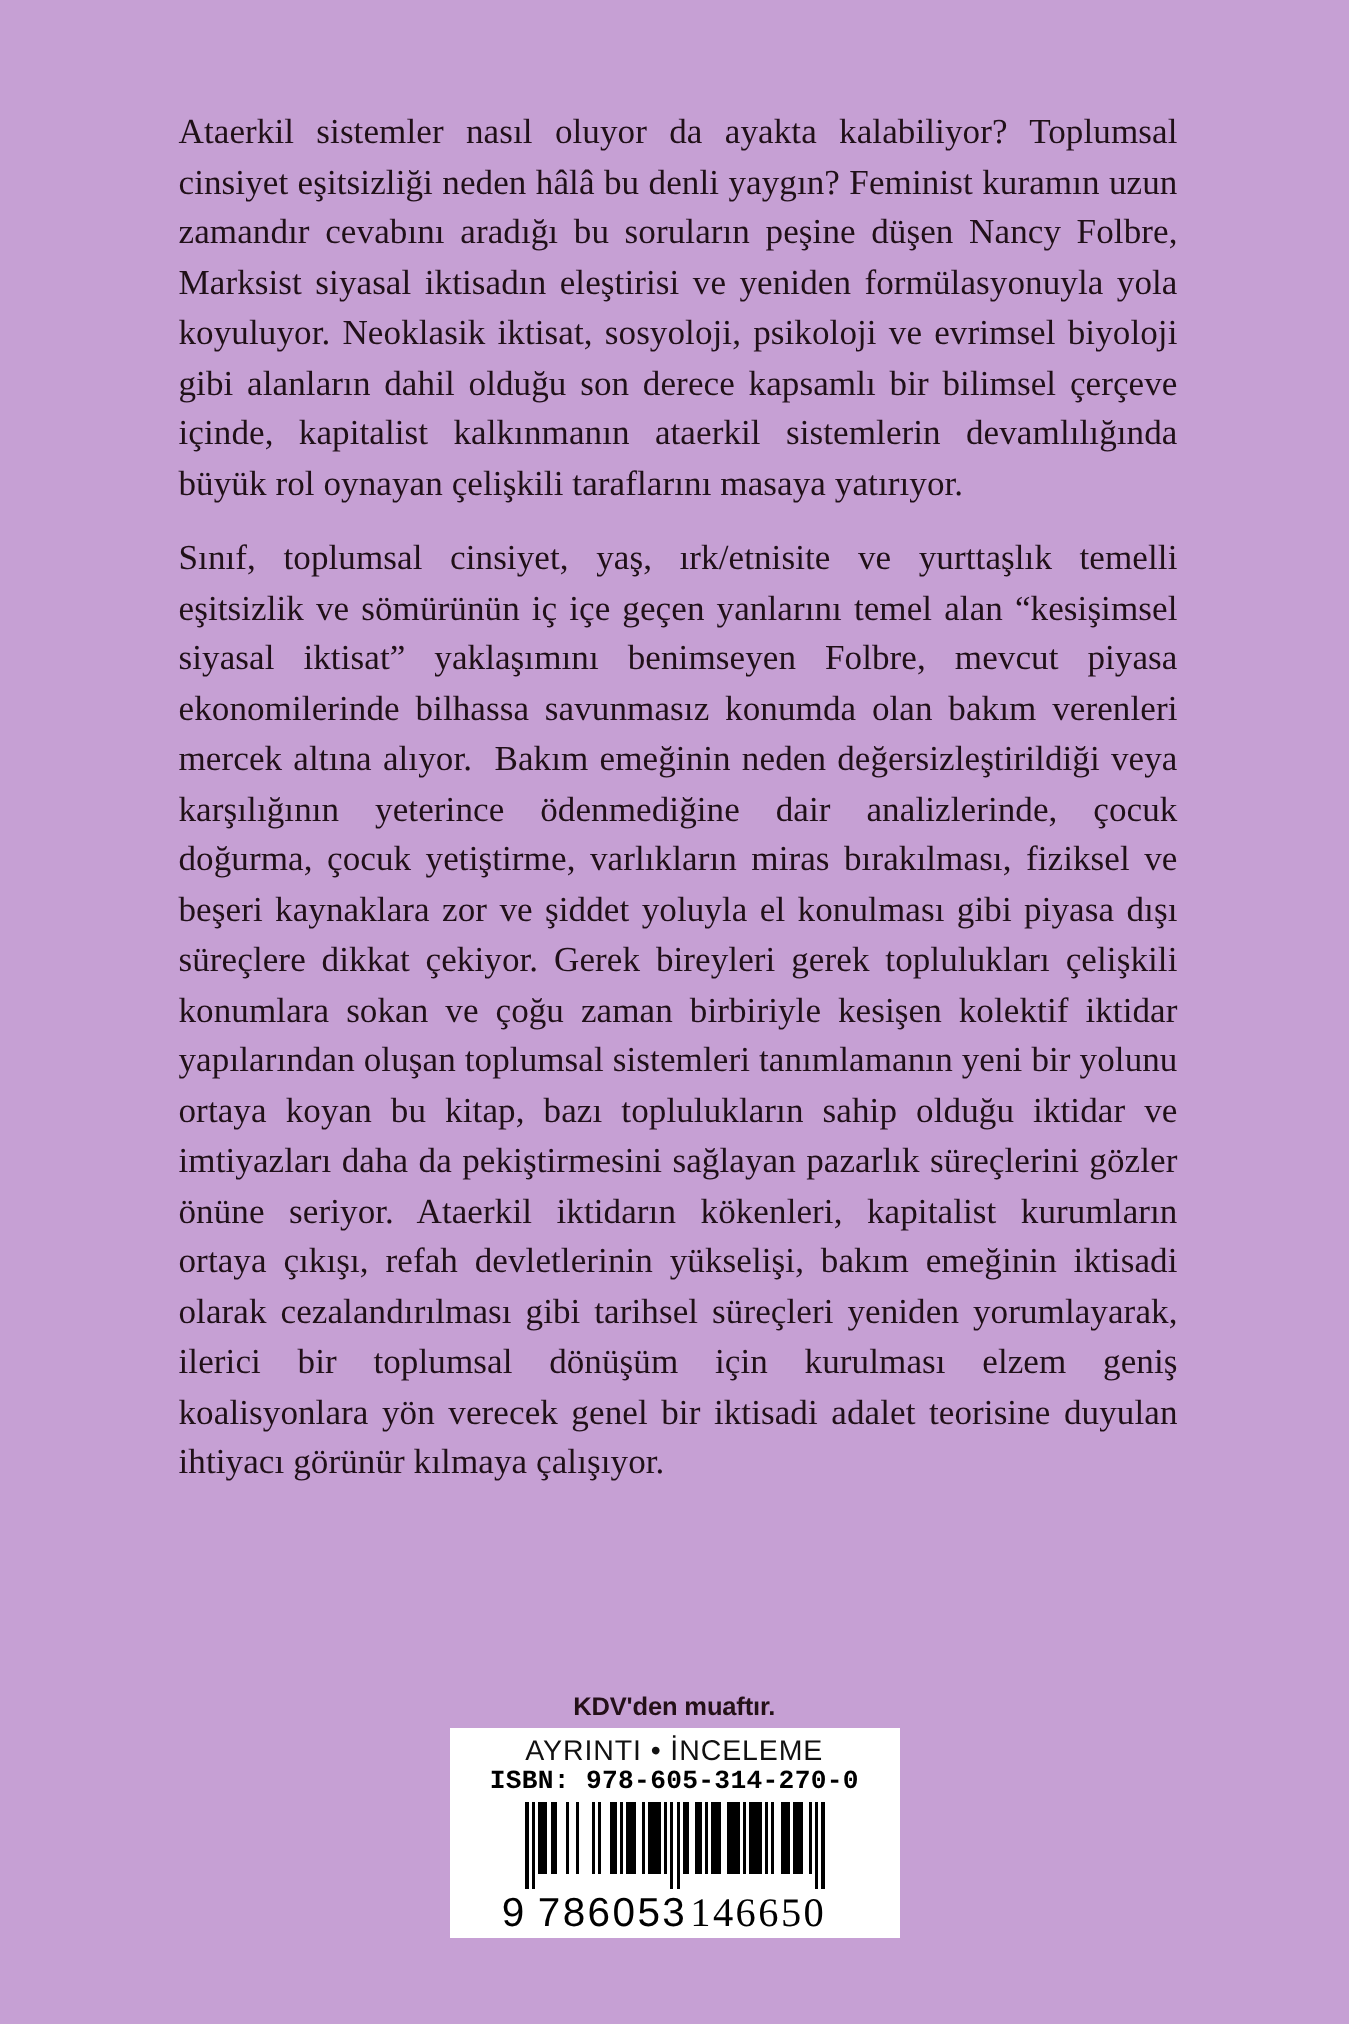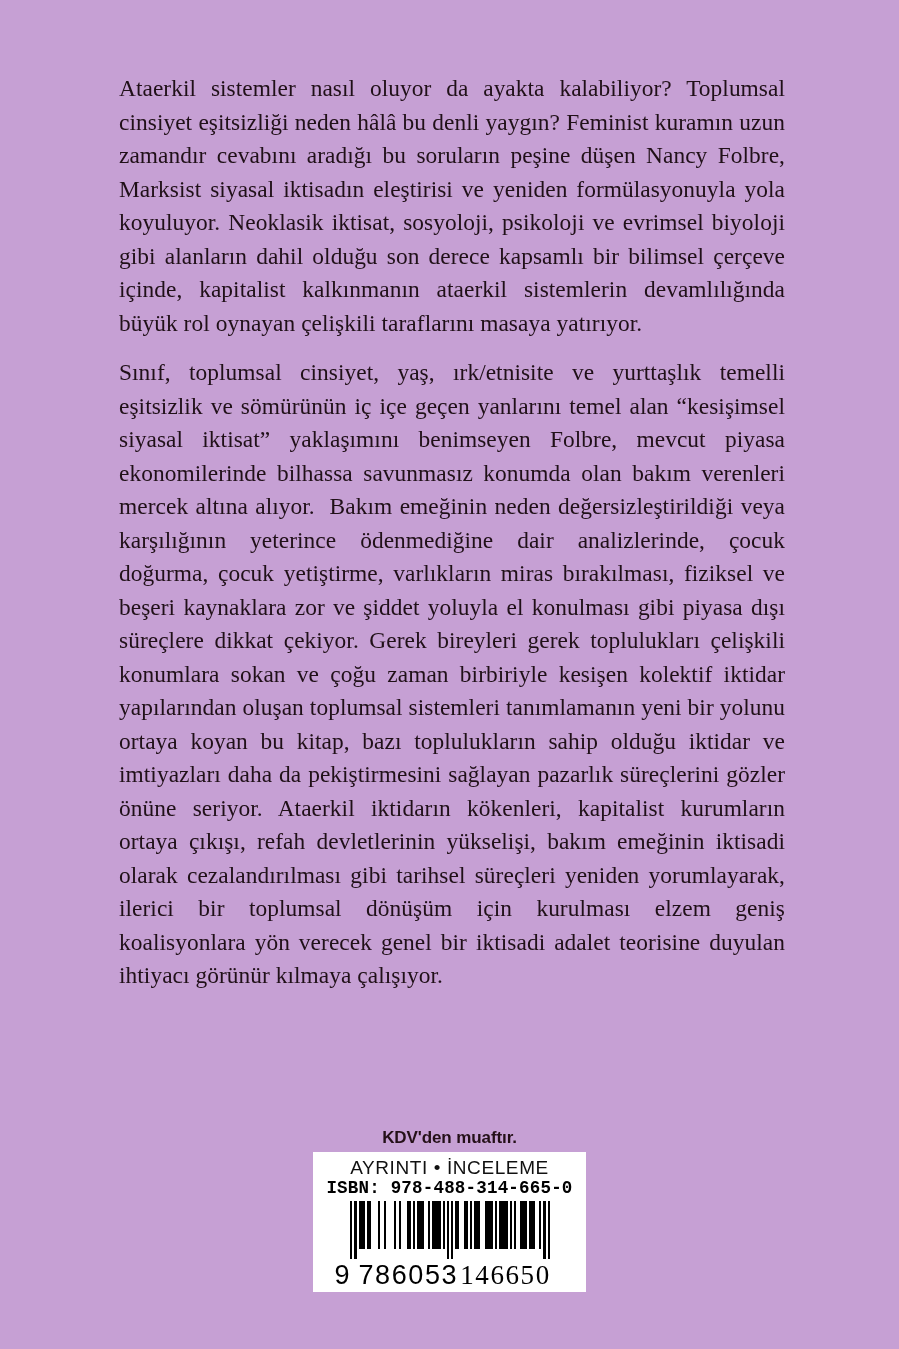--- a/index.html
+++ b/index.html
@@ -60,21 +60,21 @@
     font-family: "Liberation Sans", sans-serif;
     font-size: 17px;
     font-weight: bold;
     color: #241018;
     letter-spacing: -0.1px;
     margin-bottom: 4px;
   }
 
   #barcode-card {
     background: #ffffff;
-    width: 273px;
+    width: 300px;
     padding: 5px 0 0 0;
     display: flex;
     flex-direction: column;
     align-items: center;
     box-sizing: border-box;
   }
 
   #imprint-line {
     font-family: "Liberation Sans", sans-serif;
     font-size: 19px;
@@ -143,21 +143,21 @@
   </div>
 
   <div id="imprint-block">
 
     <div id="kdv-note">KDV'den muaftır.</div>
 
     <div id="barcode-card">
 
       <div id="imprint-line">AYRINTI • İNCELEME</div>
 
-      <div id="isbn-line">ISBN: 978-488-314-665-0</div>
+      <div id="isbn-line">ISBN: 978-605-314-270-0</div>
 
       <svg id="barcode-graphic" width="208" height="60" viewBox="0 0 207.5 60" xmlns="http://www.w3.org/2000/svg" shape-rendering="crispEdges">
         <rect x="0" y="0" width="207.5" height="60" fill="#ffffff"></rect>
         <g id="barcode-bars" fill="#000000">
             <rect x="4.00" y="0" width="2.10" height="58"></rect>
             <rect x="8.20" y="0" width="2.10" height="58"></rect>
             <rect x="12.40" y="0" width="6.30" height="48"></rect>
             <rect x="20.80" y="0" width="4.20" height="48"></rect>
             <rect x="31.30" y="0" width="2.10" height="48"></rect>
             <rect x="37.60" y="0" width="2.10" height="48"></rect>

